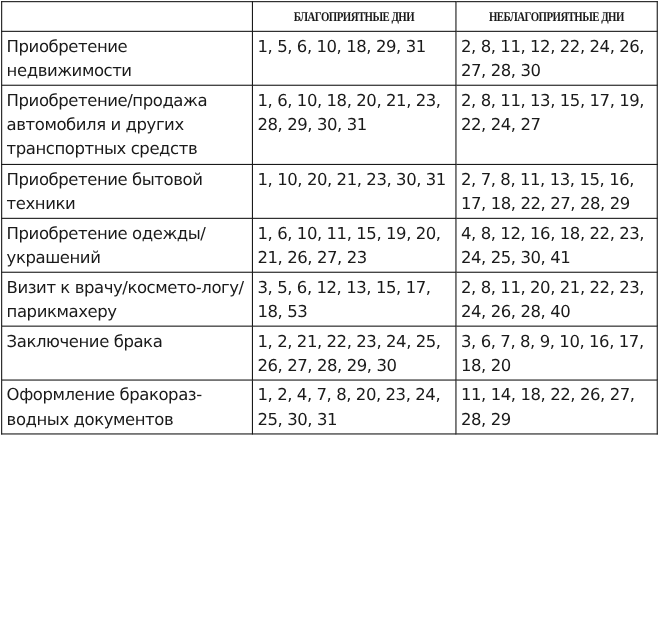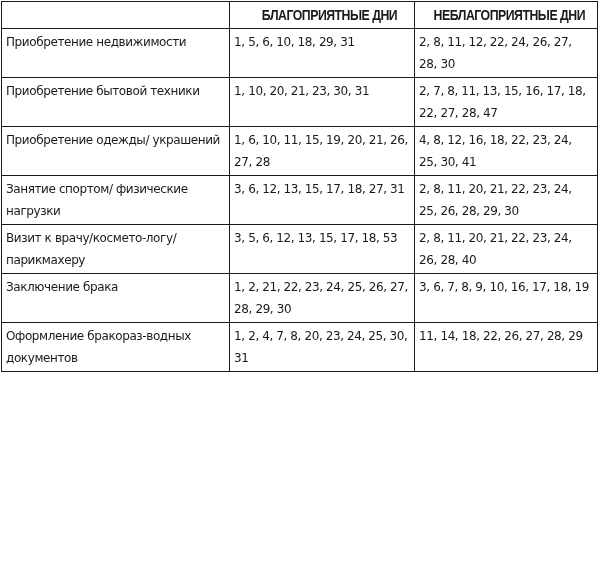--- a/index.html
+++ b/index.html
@@ -9,31 +9,31 @@
     border-collapse: collapse;
     table-layout: fixed;
     width: 597px;
     font-family: "DejaVu Sans", sans-serif;
     color: #1a1a1a;
   }
   .tbl td, .tbl th {
     border: 1.5px solid #1a1a1a;
     vertical-align: top;
     padding: 2px 5px 2px 4px;
-    font-size: 12px;
+    font-size: 15px;
     line-height: 22px;
     letter-spacing: -0.4px;
     text-align: left;
   }
   .tbl th {
-    font-family: Liberation Sans, sans-serif;
+    font-family: Liberation Serif, serif;
     font-weight: bold;
-    font-size: 15px;
+    font-size: 12px;
     letter-spacing: -0.6px;
-    text-align: right;
+    text-align: center;
     height: 21px;
     padding: 2px 2px;
     transform-origin: center;
   }
   .col1 { width: 217px; }
   .col2 { width: 176px; }
   .col3 { width: 174px; }
   .hdr-text { display: inline-block; transform: scaleX(0.82); white-space: nowrap; }
 </style>
 </head>
@@ -51,44 +51,44 @@
       <th><span class="hdr-text">БЛАГОПРИЯТНЫЕ ДНИ</span></th>
       <th><span class="hdr-text">НЕБЛАГОПРИЯТНЫЕ ДНИ</span></th>
     </tr>
   </thead>
   <tbody>
     <tr style="height:48px">
       <td>Приобретение недвижимости</td>
       <td>1, 5, 6, 10, 18, 29, 31</td>
       <td>2, 8, 11, 12, 22, 24, 26, 27, 28, 30</td>
     </tr>
+    <tr style="height:72px">
+      <td>Приобретение/продажа автомобиля и других транспортных средств</td>
+      <td>1, 6, 10, 18, 20, 21, 23, 28, 29, 30, 31</td>
+      <td>2, 8, 11, 13, 15, 17, 19, 22, 24, 27</td>
+    </tr>
     <tr style="height:48px">
       <td>Приобретение бытовой техники</td>
       <td>1, 10, 20, 21, 23, 30, 31</td>
-      <td>2, 7, 8, 11, 13, 15, 16, 17, 18, 22, 27, 28, 47</td>
+      <td>2, 7, 8, 11, 13, 15, 16, 17, 18, 22, 27, 28, 29</td>
     </tr>
     <tr style="height:48px">
       <td>Приобретение одежды/ украшений</td>
-      <td>1, 6, 10, 11, 15, 19, 20, 21, 26, 27, 28</td>
+      <td>1, 6, 10, 11, 15, 19, 20, 21, 26, 27, 23</td>
       <td>4, 8, 12, 16, 18, 22, 23, 24, 25, 30, 41</td>
-    </tr>
-    <tr style="height:48px">
-      <td>Занятие спортом/ физические нагрузки</td>
-      <td>3, 6, 12, 13, 15, 17, 18, 27, 31</td>
-      <td>2, 8, 11, 20, 21, 22, 23, 24, 25, 26, 28, 29, 30</td>
     </tr>
     <tr style="height:48px">
       <td>Визит к врачу/космето-логу/ парикмахеру</td>
       <td>3, 5, 6, 12, 13, 15, 17, 18, 53</td>
       <td>2, 8, 11, 20, 21, 22, 23, 24, 26, 28, 40</td>
     </tr>
     <tr style="height:48px">
       <td>Заключение брака</td>
       <td>1, 2, 21, 22, 23, 24, 25, 26, 27, 28, 29, 30</td>
-      <td>3, 6, 7, 8, 9, 10, 16, 17, 18, 19</td>
+      <td>3, 6, 7, 8, 9, 10, 16, 17, 18, 20</td>
     </tr>
     <tr style="height:48px">
       <td>Оформление бракораз-водных документов</td>
       <td>1, 2, 4, 7, 8, 20, 23, 24, 25, 30, 31</td>
       <td>11, 14, 18, 22, 26, 27, 28, 29</td>
     </tr>
   </tbody>
 </table>
 
 </body></html>

